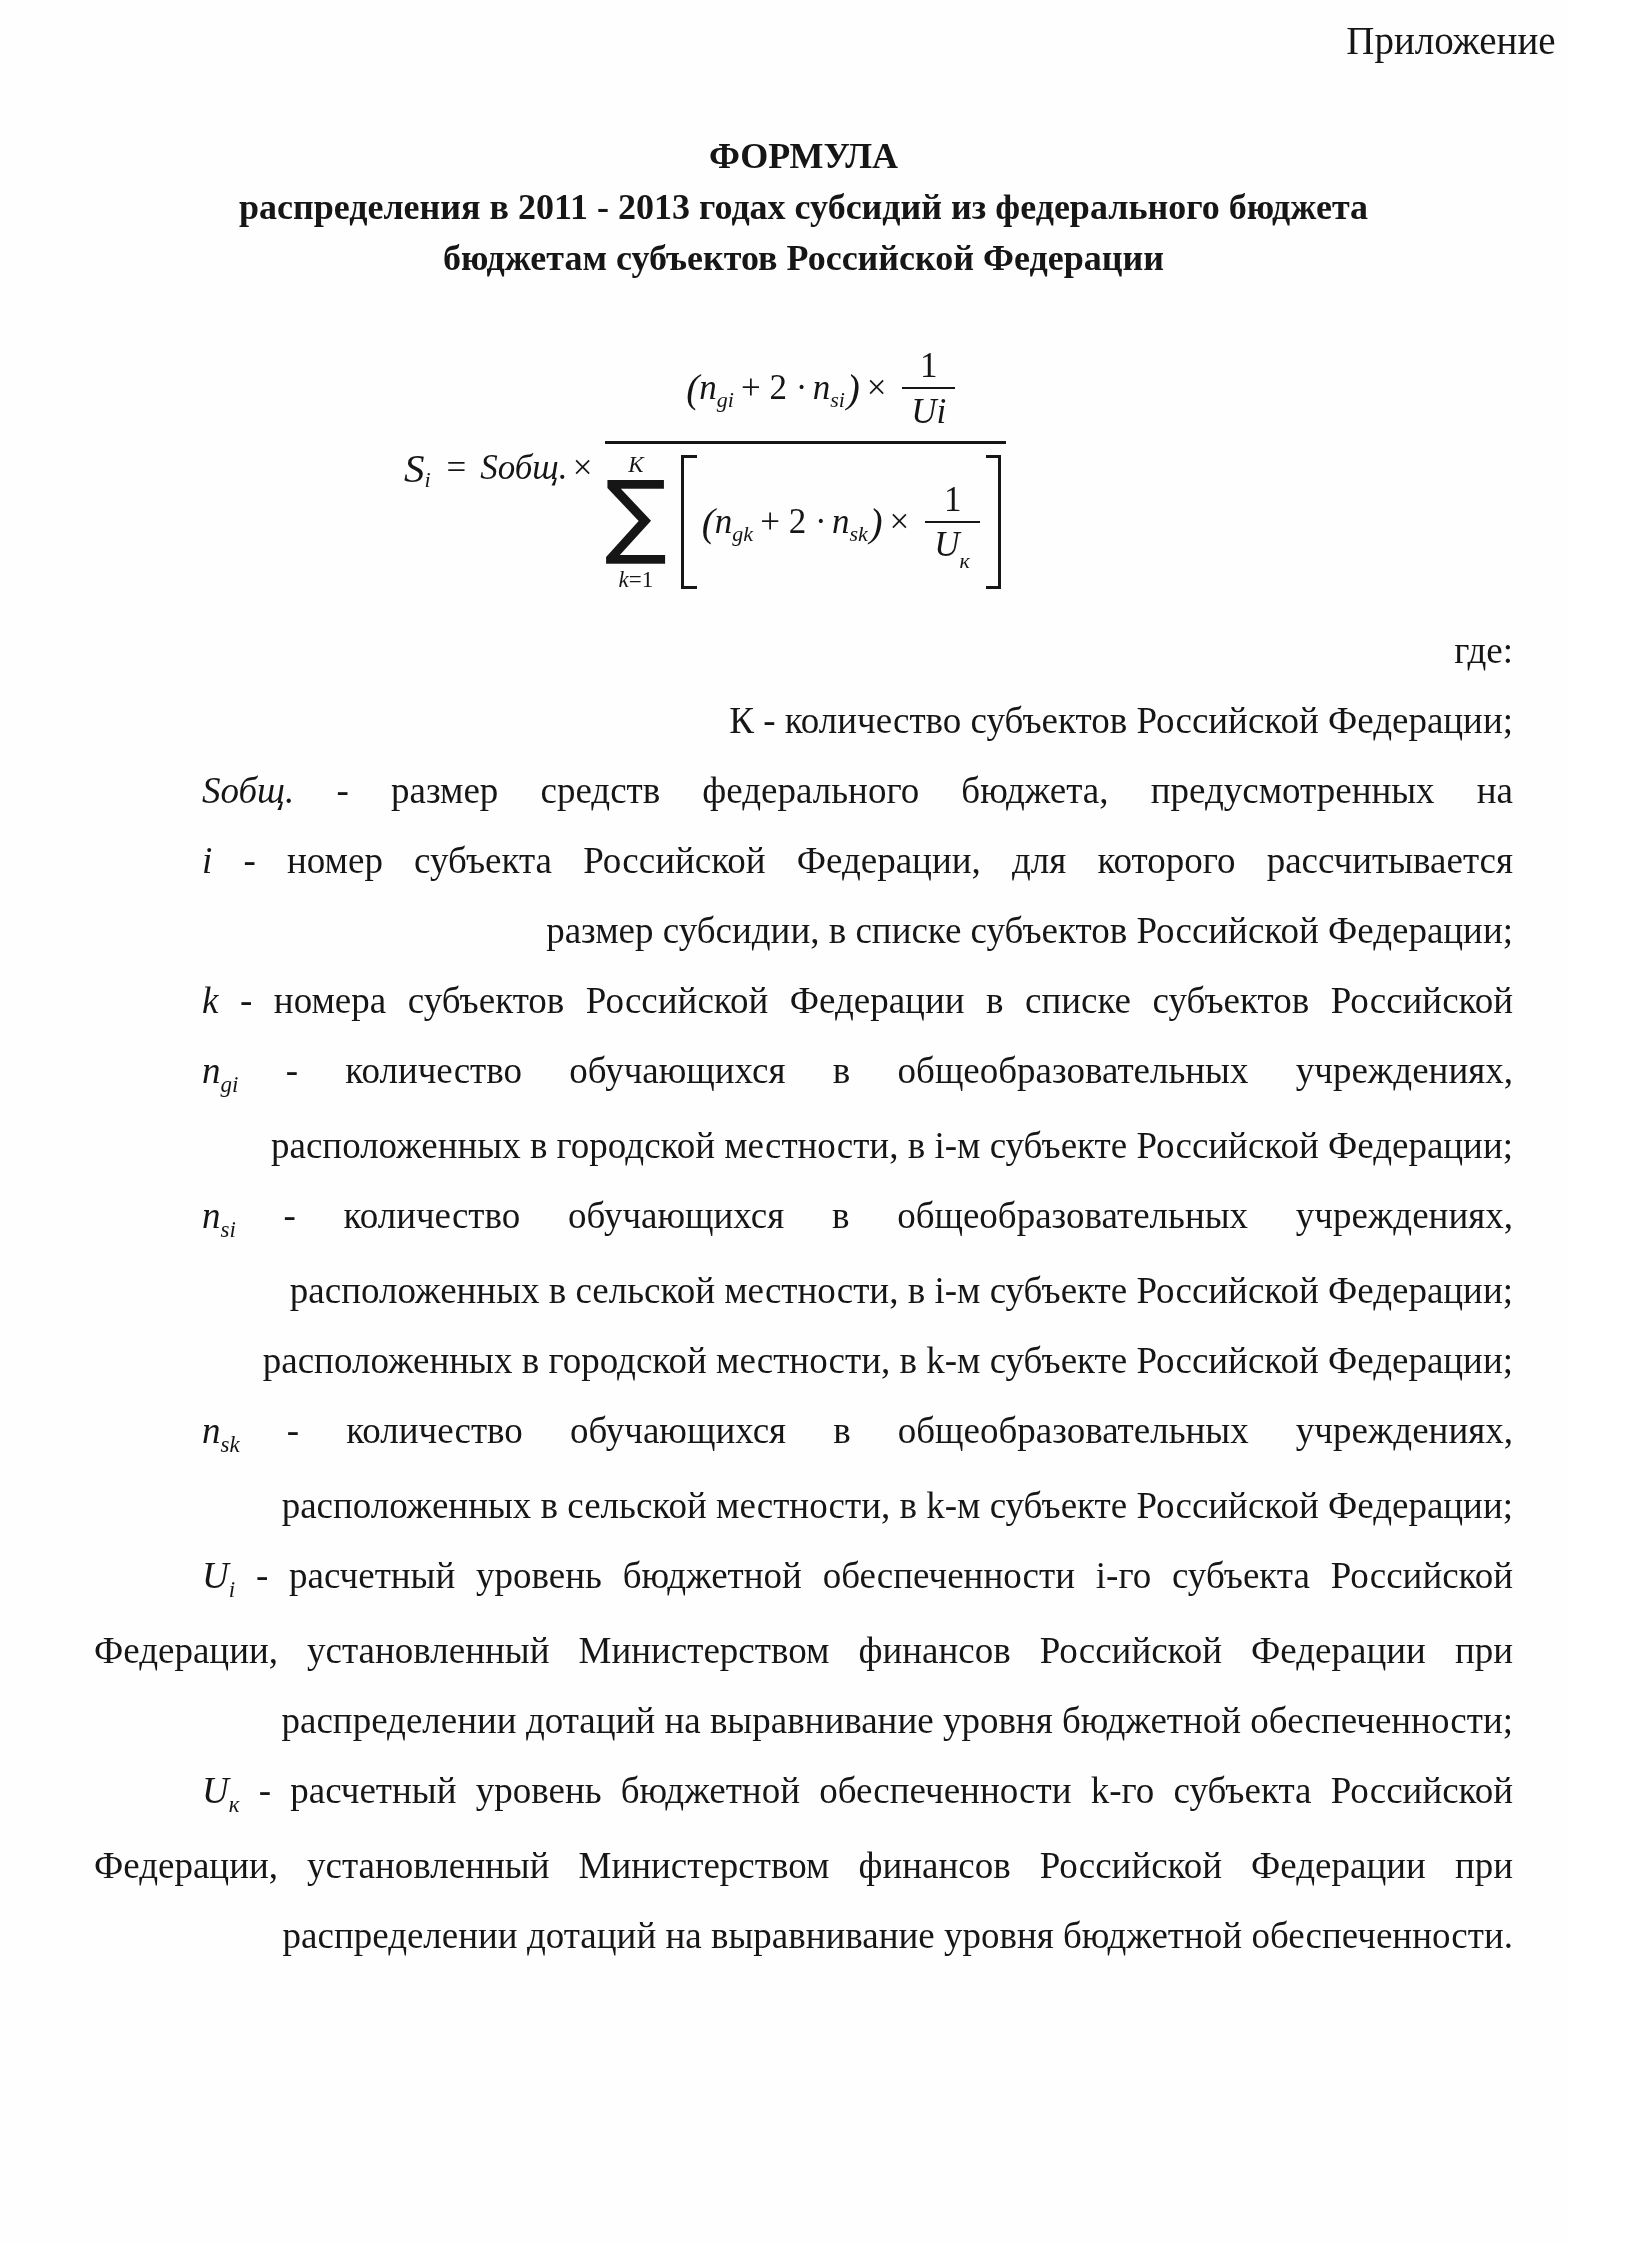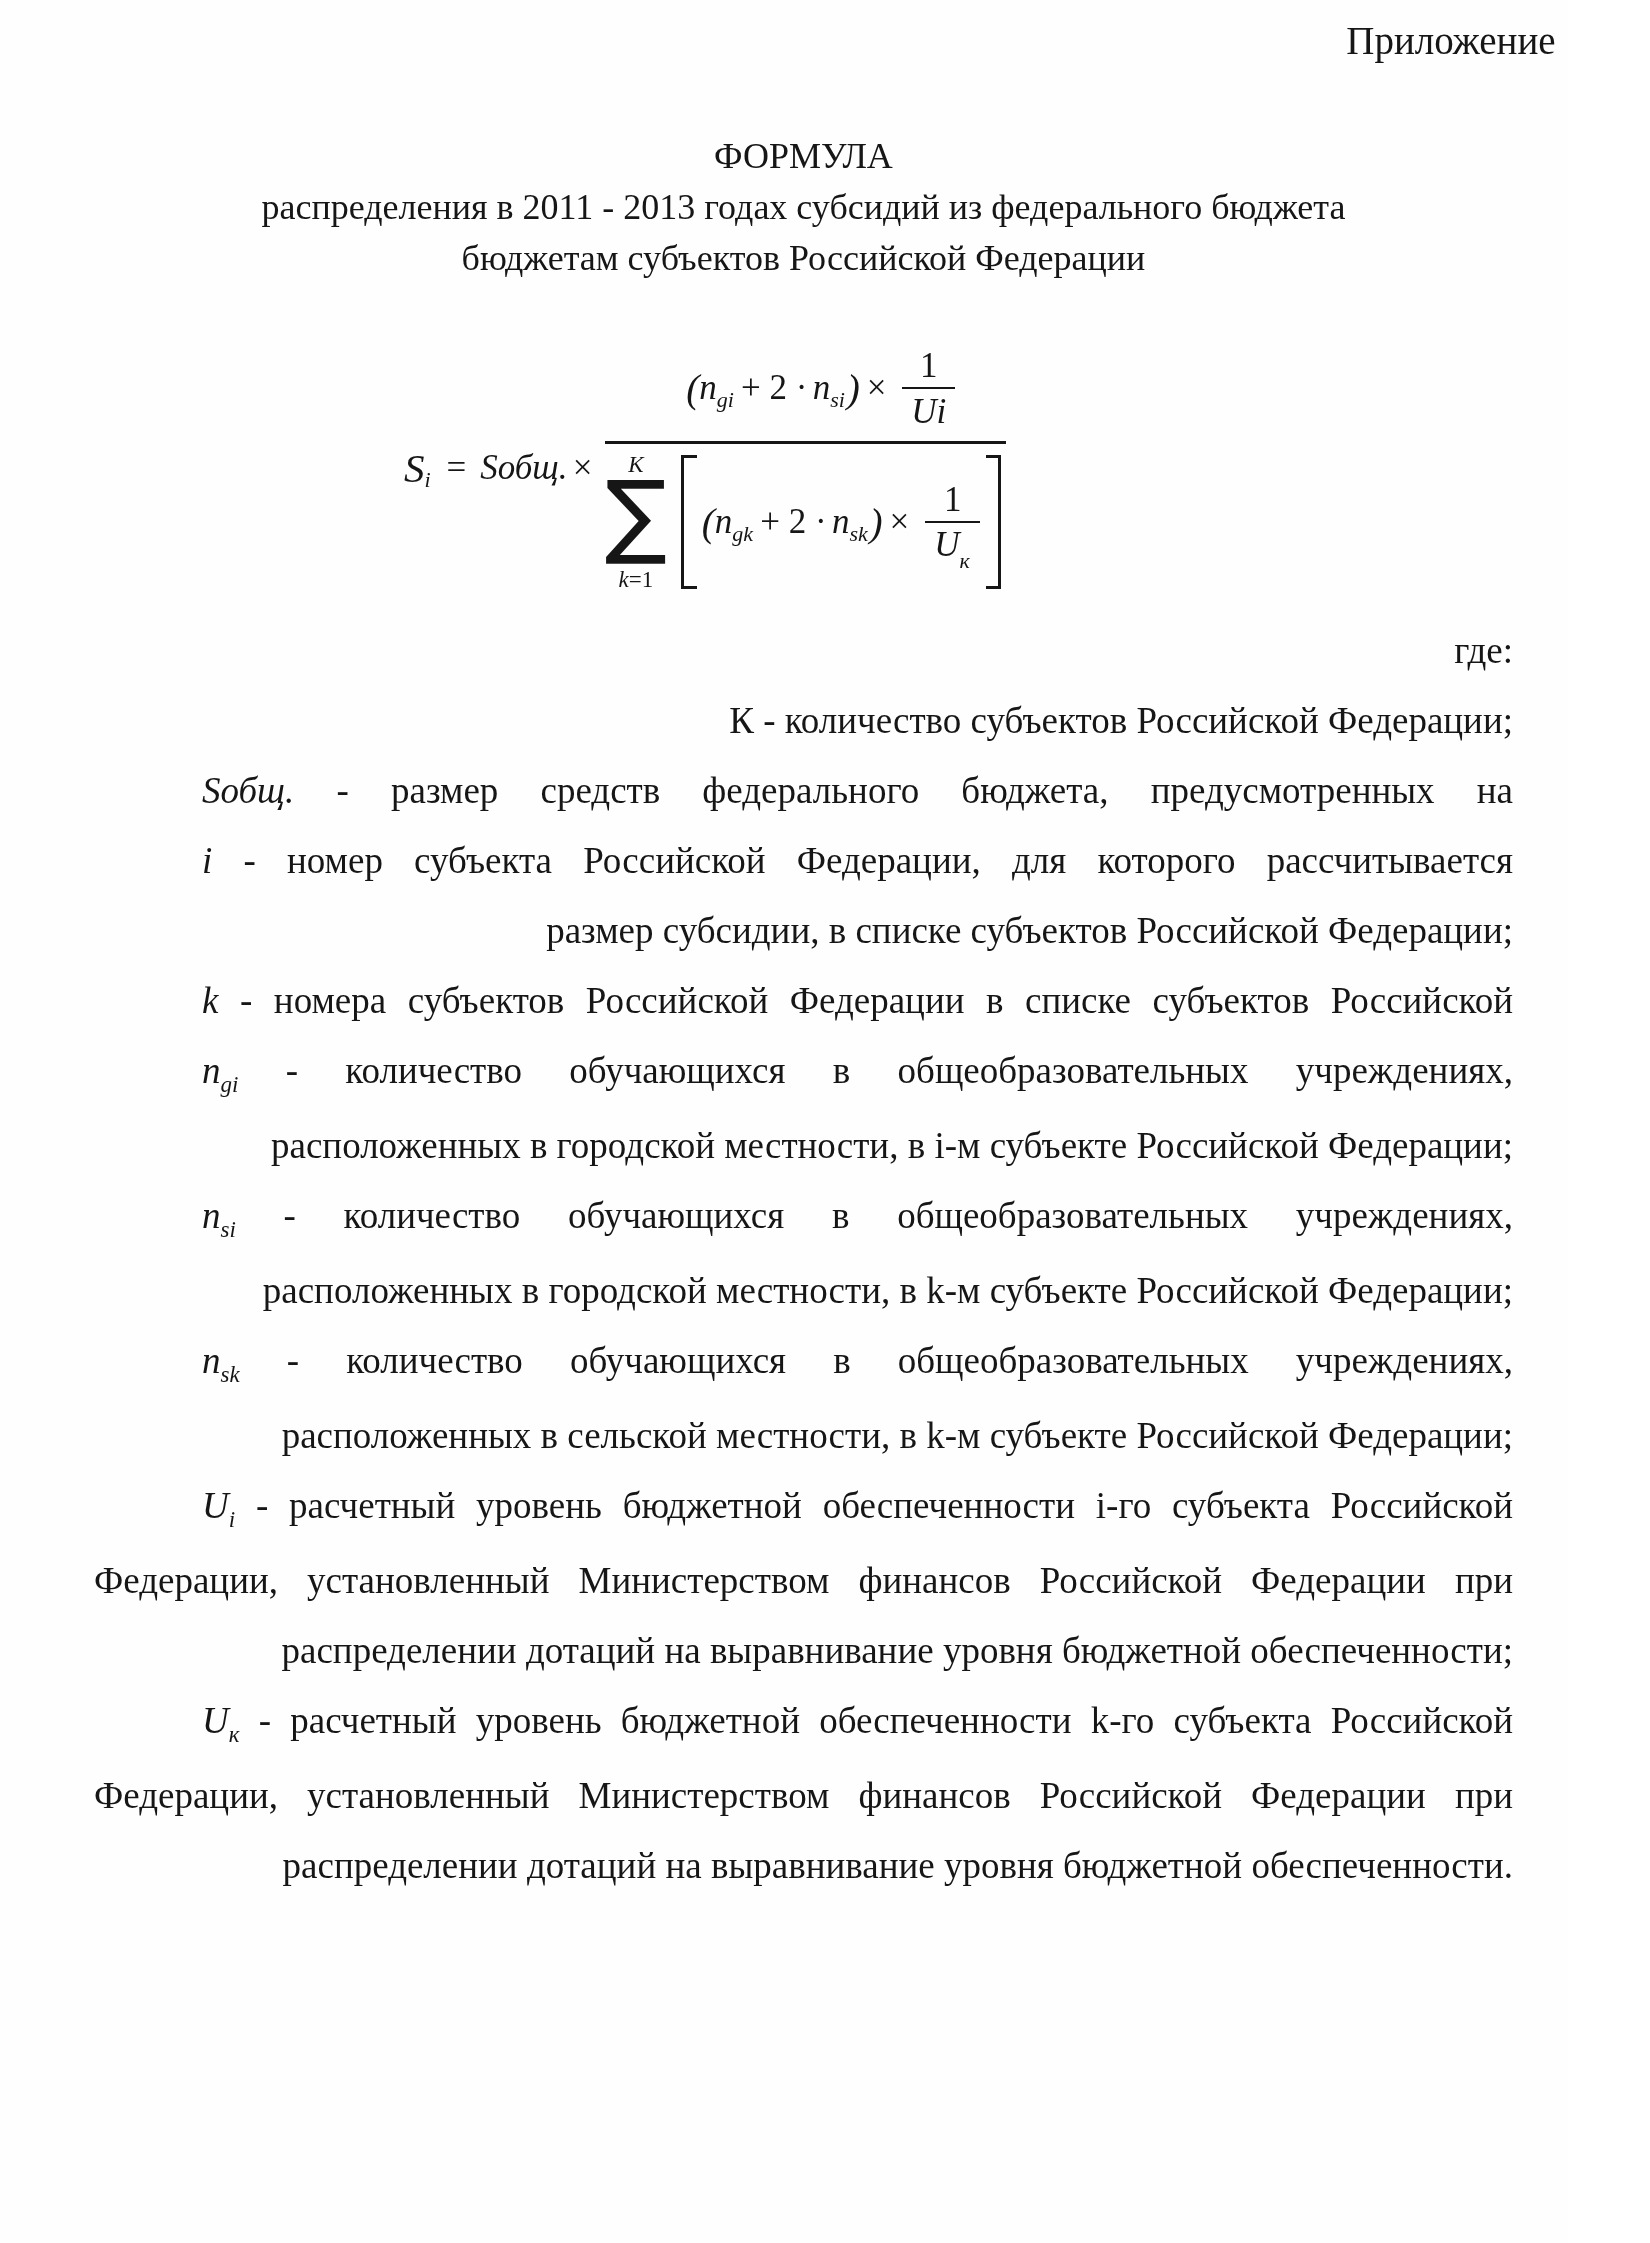--- a/index.html
+++ b/index.html
@@ -14,21 +14,21 @@
     padding:131px 55px 0 94px;
   }
   
   .annotation{
     position:absolute;top:17.7px;right:12.4px;
     font-size:39px;line-height:1.2;
   }
   
   .title{
     text-align:center;
-    font-weight:normal;
+    font-weight:bold;
     font-size:36px;
     line-height:51px;
   }
   
   .formula-area{margin-top:62px;margin-left:310px;width:-moz-fit-content;width:fit-content;}
   .fm{display:flex;align-items:center;font-size:35px;white-space:nowrap;}
   .fm .v{font-style:italic;}
   .fm .lhs{font-size:41px;font-style:italic;}
   .fm .fsub{font-style:italic;font-size:22px;position:relative;top:11.5px;margin-right:1.8px;}
   .fm .eq{margin:0 14px;}
@@ -124,20 +124,21 @@
     <div>
         <div class="ln ind"><span class="rn-r">где:</span></div>
         <div class="ln ind"><span class="rn-r">К - количество субъектов Российской Федерации;</span></div>
         <div class="ln ind jl"><span class="rn-i">Sобщ.</span><span class="rn-r"> - размер средств федерального бюджета, предусмотренных на</span></div>
         <div class="ln ind jl"><span class="rn-i">i</span><span class="rn-r"> - номер субъекта Российской Федерации, для которого рассчитывается</span></div>
         <div class="ln"><span class="rn-r">размер субсидии, в списке субъектов Российской Федерации;</span></div>
         <div class="ln ind jl"><span class="rn-i">k</span><span class="rn-r"> - номера субъектов Российской Федерации в списке субъектов Российской</span></div>
         <div class="ln ind jl"><span class="rn-i">n</span><span class="rn-sub">gi</span><span class="rn-r"> - количество обучающихся в общеобразовательных учреждениях,</span></div>
         <div class="ln"><span class="rn-r">расположенных в городской местности, в i-м субъекте Российской Федерации;</span></div>
         <div class="ln ind jl"><span class="rn-i">n</span><span class="rn-sub">si</span><span class="rn-r"> - количество обучающихся в общеобразовательных учреждениях,</span></div>
+        <div class="ln"><span class="rn-r">расположенных в сельской местности, в i-м субъекте Российской Федерации;</span></div>
         <div class="ln"><span class="rn-r">расположенных в городской местности, в k-м субъекте Российской Федерации;</span></div>
         <div class="ln ind jl"><span class="rn-i">n</span><span class="rn-sub">sk</span><span class="rn-r"> - количество обучающихся в общеобразовательных учреждениях,</span></div>
         <div class="ln"><span class="rn-r">расположенных в сельской местности, в k-м субъекте Российской Федерации;</span></div>
         <div class="ln ind jl"><span class="rn-i">U</span><span class="rn-sub">i</span><span class="rn-r"> - расчетный уровень бюджетной обеспеченности i-го субъекта Российской</span></div>
         <div class="ln jl"><span class="rn-r">Федерации, установленный Министерством финансов Российской Федерации при</span></div>
         <div class="ln"><span class="rn-r">распределении дотаций на выравнивание уровня бюджетной обеспеченности;</span></div>
         <div class="ln ind jl"><span class="rn-i">U</span><span class="rn-sub">к</span><span class="rn-r"> - расчетный уровень бюджетной обеспеченности k-го субъекта Российской</span></div>
         <div class="ln jl"><span class="rn-r">Федерации, установленный Министерством финансов Российской Федерации при</span></div>
         <div class="ln"><span class="rn-r">распределении дотаций на выравнивание уровня бюджетной обеспеченности.</span></div>
       </div>

